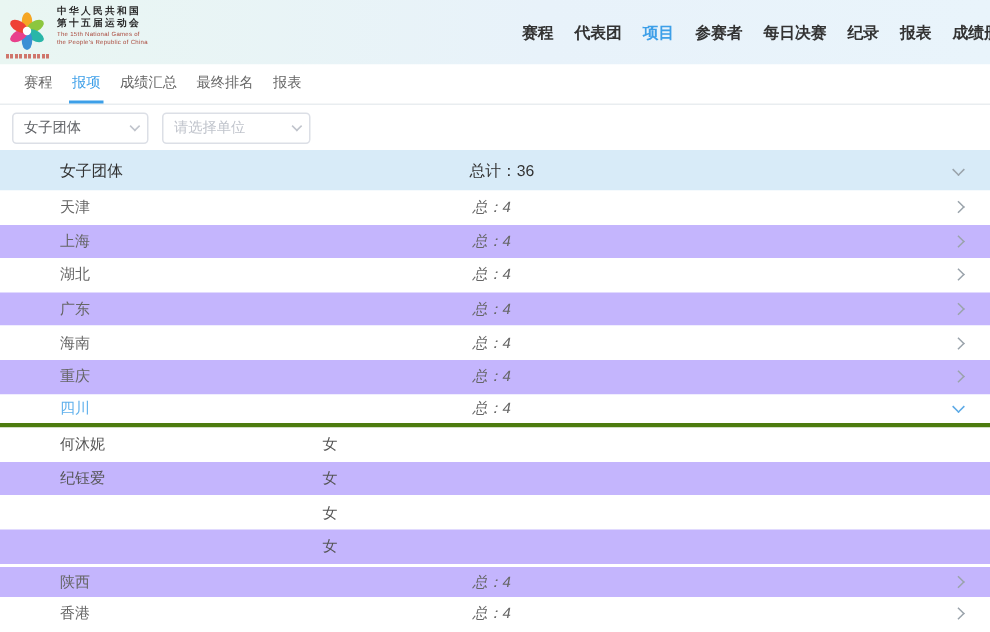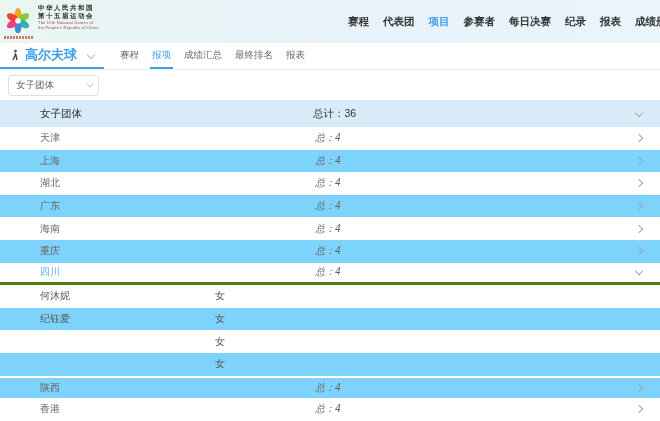--- a/index.html
+++ b/index.html
@@ -45,21 +45,21 @@
 
   
   .table-header { position:relative; height:27px; background:#d8ebf8; }
   .table-header .th-title { position:absolute; left:40px; top:50%; transform:translateY(-50%);
     font-size:10.5px; color:#333; }
   .table-header .th-total { position:absolute; left:313px; top:50%; transform:translateY(-50%);
     font-size:10.5px; color:#333; }
 
   .rows { }
   .row { position:relative; height:22.6px; font-size:10px; color:#666; background:#fff; cursor:pointer; }
-  .row.shaded { background:#7dd3fc; }
+  .row.shaded { background:#c4b5fd; }
   .row .name { position:absolute; left:40px; top:50%; transform:translateY(-50%); }
   .row .total { position:absolute; left:315px; top:50%; transform:translateY(-50%);font-style:italic; }
   .row.expanded { border-bottom:3px solid #4d7c0f; }
   .row.expanded .name { color:#5fb0ec; }
   .row.after-players { border-top:2px solid #fff; }
   .row.player .name { left:40px; width:110px; color:#555; }
   .row.player .gender { position:absolute; left:215px; top:50%; transform:translateY(-50%); color:#555; }
 
   
   .chev { position:absolute; right:18px; top:50%; width:6px; height:6px;
@@ -102,40 +102,36 @@
       <span class="nav-item active">项目</span>
       <span class="nav-item">参赛者</span>
       <span class="nav-item">每日决赛</span>
       <span class="nav-item">纪录</span>
       <span class="nav-item">报表</span>
       <span class="nav-item">成绩册</span>
     </div>
 </div>
 
 <div class="sub-nav">
-  <div class="sport-block">
-    <svg class="sport-icon" viewBox="0 0 24 24">
-      <circle cx="15" cy="4" r="2.6" fill="#3a4a58"></circle>
-      <path d="M3 2 L14 7.5 L13 12 L8.5 22 h3 l3.2-7.5 L16.5 22 h3 L17 11 L15.5 7.8 Z" fill="#3a4a58"></path>
-    </svg>
-    <span class="sport-title">高尔夫球</span>
-    <span class="sport-chev sport-chev-glyph"></span>
-  </div>
   <div class="tabs">
       <span class="tab">赛程</span>
       <span class="tab active">报项</span>
       <span class="tab">成绩汇总</span>
       <span class="tab">最终排名</span>
       <span class="tab">报表</span>
     </div>
 </div>
 
 <div class="filter-bar">
   <div class="select select-event">
     <span>女子团体</span>
+    <span class="sel-chev"></span>
+  </div>
+  <div class="select select-unit">
+    <span>请选择单位</span>
     <span class="sel-chev"></span>
   </div>
 </div>
 
 <div class="table-header">
   <span class="th-title">女子团体</span>
   <span class="th-total">总计：36</span>
   <span class="chev down"></span>
 </div>
 <div class="rows">

